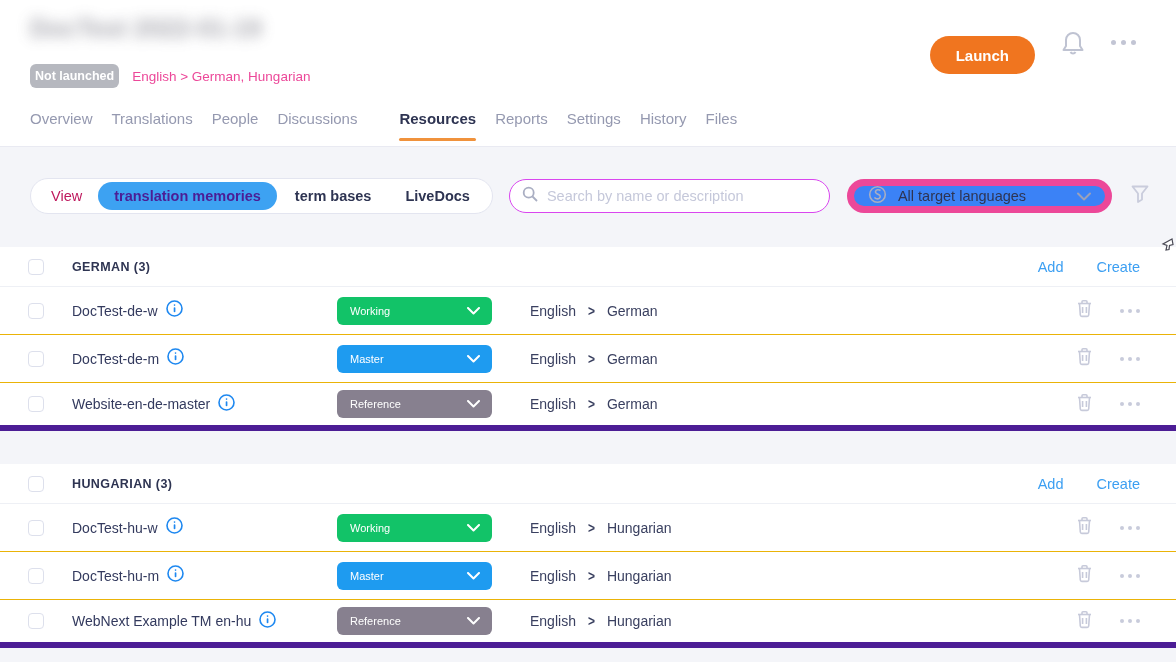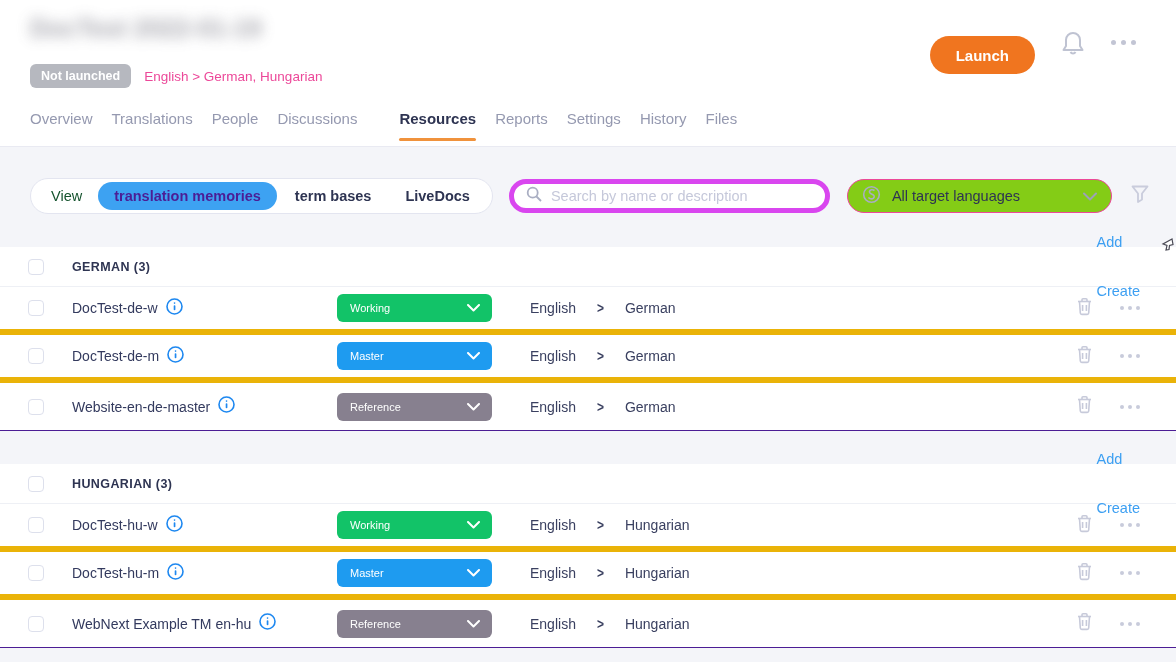--- a/index.html
+++ b/index.html
@@ -14,56 +14,56 @@
   .page-title { font-size:25px; font-weight:700; color:#8f8f99; filter:blur(7px); opacity:.8; width:300px; white-space:nowrap; }
   .header-actions { position:absolute; top:11px; right:40px; display:flex; align-items:center; gap:26px; }
   .launch-btn {
     background:#F0751F; color:#fff; border:none; border-radius:19px; height:38px;
     padding:0 26px; font-size:15px; font-weight:700; cursor:pointer; font-family:inherit;margin-top:25px;
   }
   .bell { width:24px; height:26px; display:block; }
   .hdr-dots { display:flex; gap:5px; padding:4px 0; cursor:pointer; }
   .hdr-dots i { width:5px; height:5px; border-radius:50%; background:#C2C5D4; display:block; }
   .header-sub { display:flex; align-items:center; padding-left:30px; margin-top:13px; height:26px; }
-  .status-badge { background:#B6B8BF; color:#fff; font-size:12.5px; font-weight:700; border-radius:6px; padding:5px 11px; }
+  .status-badge { background:#B6B8BF; color:#fff; font-size:12.5px; font-weight:700; border-radius:6px; padding:5px 5px; }
   .breadcrumb { color:#ec4899; font-size:13.5px; margin-left:13px; }
   .tab-bar { display:flex; gap:19px; padding-left:30px; margin-top:21px; }
   .tab { font-size:15px; color:#9599B0; cursor:pointer; padding-bottom:14px; position:relative; white-space:nowrap; }
   .tab.active { color:#2E3452; font-weight:600;margin-left:23px; }
   .tab.active::after { content:""; position:absolute; left:0; right:0; bottom:0; height:3px; border-radius:2px; background:#F0923C; }
   
   .filterbar { display:flex; align-items:center; margin:31px 0 0 30px; height:36px; position:relative; }
   .segmented { display:flex; align-items:center; background:#fff; border:1px solid #E3E5F0; border-radius:18px; height:36px; padding:0 6px; }
-  .seg-view { font-size:14.5px; color:#14532d; padding:0 16px 0 14px; }
+  .seg-view { font-size:14.5px; color:#be185d; padding:0 16px 0 14px; }
   .seg-item { font-size:14.5px; font-weight:600; color:#2E3452; padding:6px 16px; border-radius:15px; cursor:pointer; white-space:nowrap; }
   .seg-item.selected { background:#3DA2F2; color:#4c1d95; }
-  .searchbox { display:flex; align-items:center; background:#fff; border:5px solid #d946ef; border-radius:17px; height:34px; width:321px; margin-left:16px; padding:0 12px; }
+  .searchbox { display:flex; align-items:center; background:#fff; border:1px solid #d946ef; border-radius:17px; height:34px; width:321px; margin-left:16px; padding:0 12px; }
   .searchbox input { border:none; outline:none; flex:1; font-size:14.5px; font-family:inherit; color:#2E3452; margin-left:9px; background:transparent; }
   .searchbox input::placeholder { color:#C5C8DA; }
-  .lang-select { display:flex; align-items:center; background:#84cc16; border:1px solid #ec4899; border-radius:17px; height:34px; width:265px; margin-left:17px; padding:0 14px; cursor:pointer; }
+  .lang-select { display:flex; align-items:center; background:#3b82f6; border:7px solid #ec4899; border-radius:17px; height:34px; width:265px; margin-left:17px; padding:0 14px; cursor:pointer; }
   .lang-select .lbl { font-size:14.5px; color:#2E3452; margin-left:11px; flex:1; }
   .funnel { margin-left:18px; cursor:pointer; }
   .cursor-glyph { position:absolute; right:2px; top:58px; }
   
   .tm-table { margin-top:33px; }
   .section { background:#fff; }
   .section + .section { margin-top:33px; }
   .section-header { display:flex; align-items:center; height:40px; border-bottom:1px solid #EEF0F5; padding:0 36px 0 28px; }
   .section-title { font-size:12.5px; font-weight:700; letter-spacing:.4px; color:#2E3452; margin-left:28px; }
-  .section-actions { margin-left:auto; display:flex; gap:33px;flex-direction:column; }
+  .section-actions { margin-left:auto; display:flex; gap:33px; }
   .link { color:#3C9FF2; font-size:14.5px; cursor:pointer; text-decoration:none; }
-  .row { display:flex; align-items:center; height:48px; padding:0 36px 0 28px; border-bottom:6px solid #eab308; background:#fff; }
-  .section .row:last-child { border-bottom:1px solid #4c1d95; }
+  .row { display:flex; align-items:center; height:48px; padding:0 36px 0 28px; border-bottom:1px solid #eab308; background:#fff; }
+  .section .row:last-child { border-bottom:6px solid #4c1d95; }
   .checkbox { width:16px; height:16px; border:1.5px solid #DDE0EC; border-radius:4px; background:#fff; flex:none; cursor:pointer; }
   .name-cell { display:flex; align-items:center; gap:8px; margin-left:28px; width:265px; flex:none; }
   .tm-name { font-size:14px; color:#333A5E; white-space:nowrap; }
   .info-icon { flex:none; cursor:pointer; display:block; }
   .type-badge { width:155px; height:28px; border-radius:6px; display:flex; align-items:center; flex:none; margin-left:0; cursor:pointer; padding:0 12px 0 13px; }
   .type-badge .t { color:#fff; font-size:11px; font-weight:400; flex:1; }
-  .lang-pair { margin-left:38px; font-size:14px; color:#3A4060; flex:1; display:flex; align-items:center; gap:21px;text-align:center; }
+  .lang-pair { margin-left:38px; font-size:14px; color:#3A4060; flex:1; display:flex; align-items:center; gap:12px;text-align:center; }
   .lang-sep { font-size:12px; font-weight:700; color:#3A4060; transform:scaleY(1.15); }
   .row-actions { display:flex; align-items:center; gap:27px; }
   .trash { cursor:pointer; display:block; }
   .row-dots { display:flex; gap:4px; cursor:pointer; padding:4px 0; }
   .row-dots i { width:4px; height:4px; border-radius:50%; background:#C8CBDB; display:block; }
 </style>
 </head>
 <body>
 
 <div class="header">

